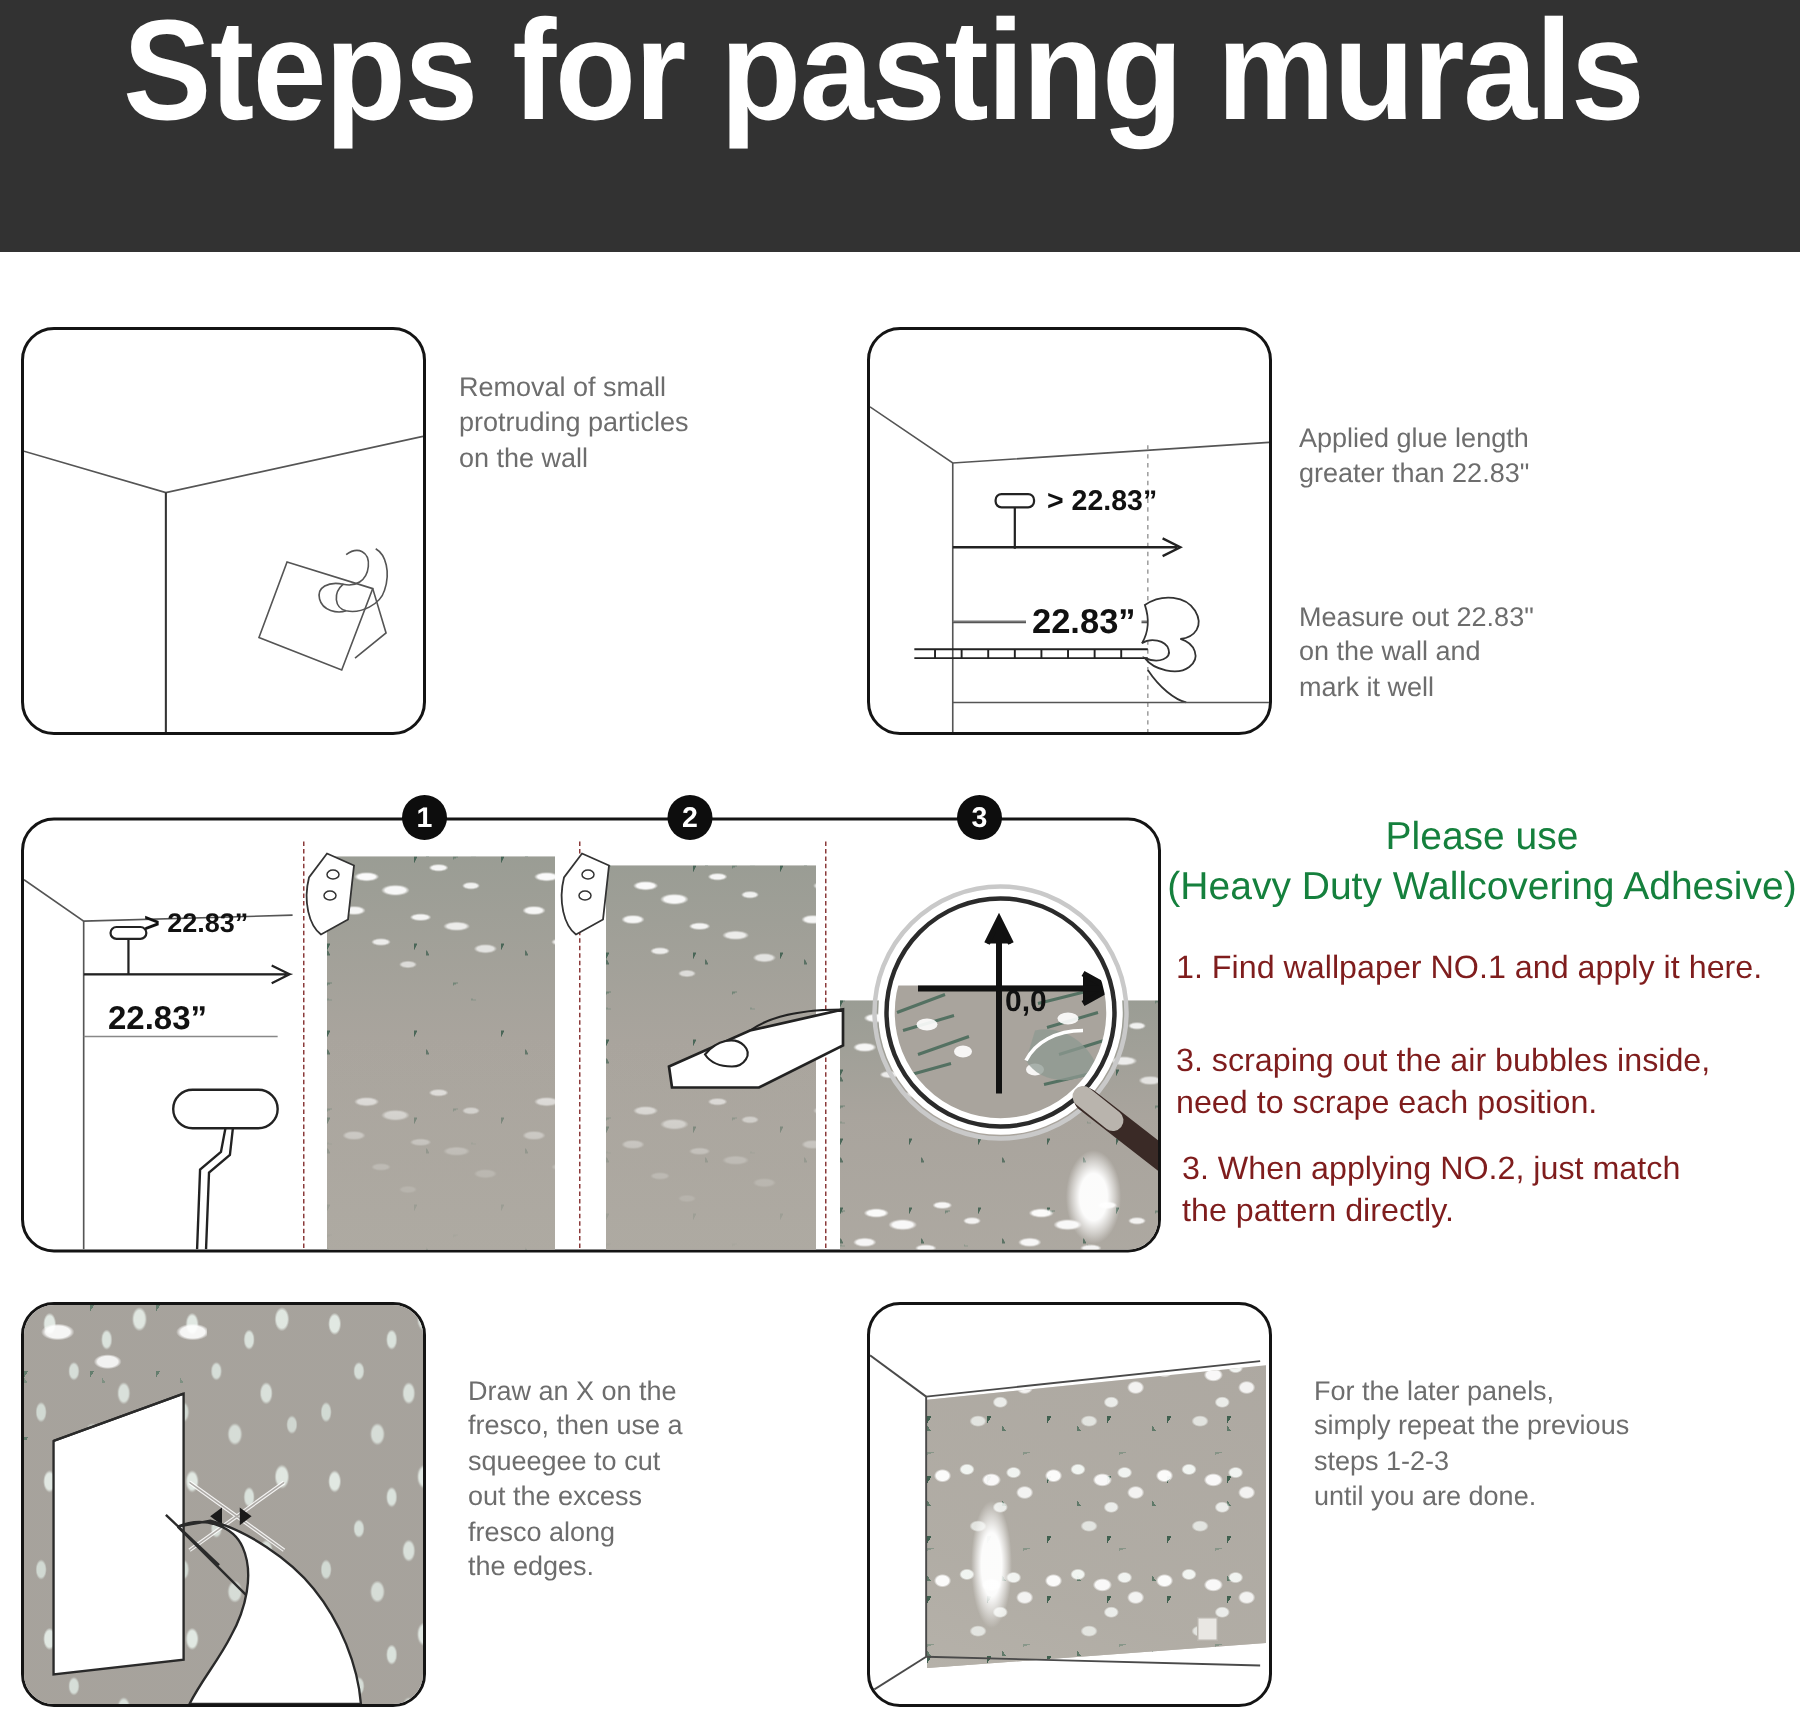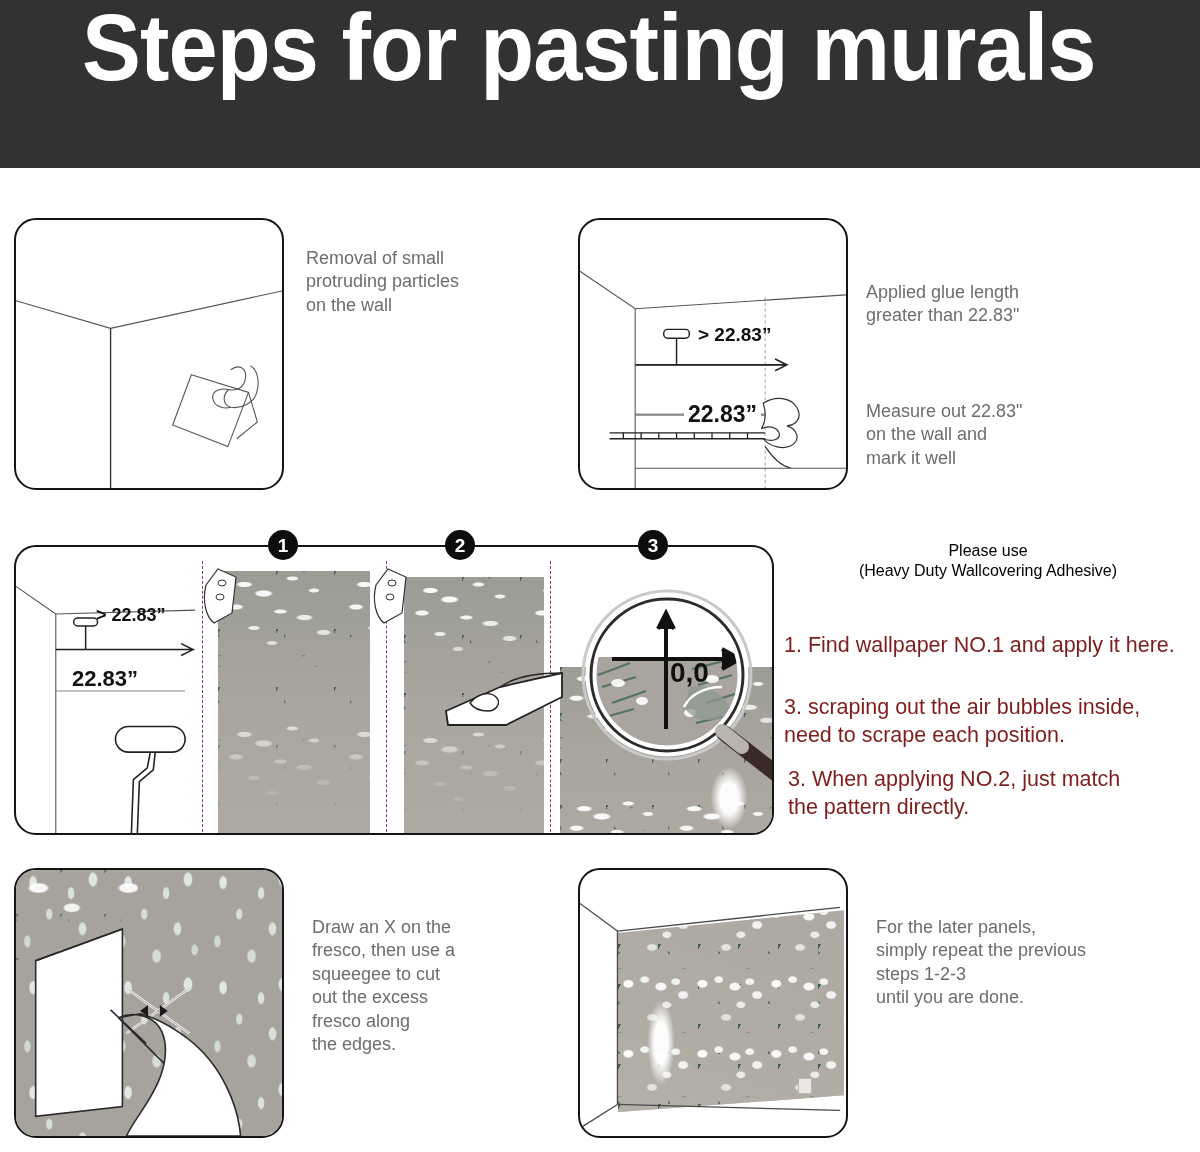--- a/index.html
+++ b/index.html
@@ -60,22 +60,22 @@
     display: flex; align-items: center; justify-content: center;
     line-height: 1;
     z-index: 6;
   }
 
   
   .note-head {
     position: absolute;
     width: 420px;
     text-align: center;
-    color: #000000;
-    font-size: 16px;
+    color: #15803d;
+    font-size: 26px;
     line-height: 1.28;
     white-space: pre-line;
   }
   .note-item {
     position: absolute;
     color: #7f1d1d;
     font-size: 21.5px;
     line-height: 1.28;
     white-space: pre-line;
   }
@@ -334,21 +334,21 @@
       <path d="M94 146 L94 34 M86 46 L94 30 L102 46" fill="#111" stroke="#111" stroke-width="4" stroke-linejoin="miter"></path>
       <path d="M40 76 L162 76 M150 66 L168 76 L150 86" fill="#111" stroke="#111" stroke-width="4"></path>
 
       <circle cx="95" cy="92" r="76" fill="none" stroke="#ffffff" stroke-width="11"></circle>
       <circle cx="95" cy="92" r="76" fill="none" stroke="#2b2b2b" stroke-width="3"></circle>
       <circle cx="95" cy="92" r="84" fill="none" stroke="#c9c9c9" stroke-width="3"></circle>
 
       <path d="M152 150 L206 192" stroke="#3a2a26" stroke-width="16" stroke-linecap="round"></path>
       <path d="M150 148 L170 164" stroke="#b9b4ad" stroke-width="14" stroke-linecap="round"></path>
     </svg>
-    <div style="position:absolute; left:654px; top:110px; font-size:28px; font-weight:bold; color:#111; z-index:7;">0,0</div>
+    <div style="position:absolute; left:654px; top:110px; font-size:20px; font-weight:bold; color:#111; z-index:7;">0,0</div>
   </div>
 
   <div class="badge" style="left:268px; top:530px;">1</div>
   <div class="badge" style="left:445px; top:530px;">2</div>
   <div class="badge" style="left:638px; top:530px;">3</div>
 
   <div style="position:absolute; left:96px; top:605px; font-size:18px; font-weight:bold; color:#111; z-index:7;">&gt; 22.83”</div>
   <div style="position:absolute; left:72px; top:666px; font-size:22px; font-weight:bold; color:#111; z-index:7;">22.83”</div>
 
   <div class="note-head" style="left:778px; top:541px;">Please use

